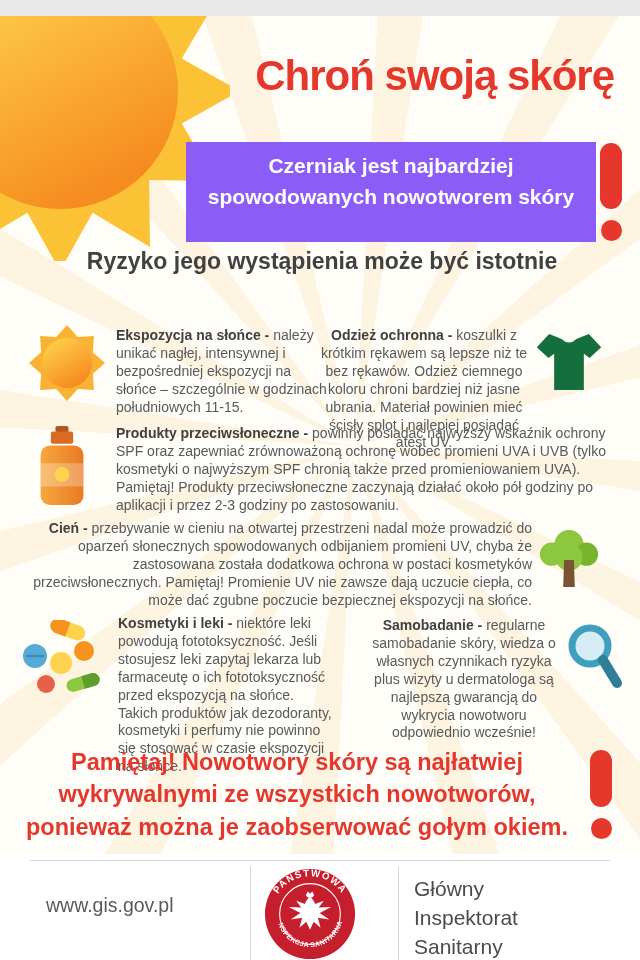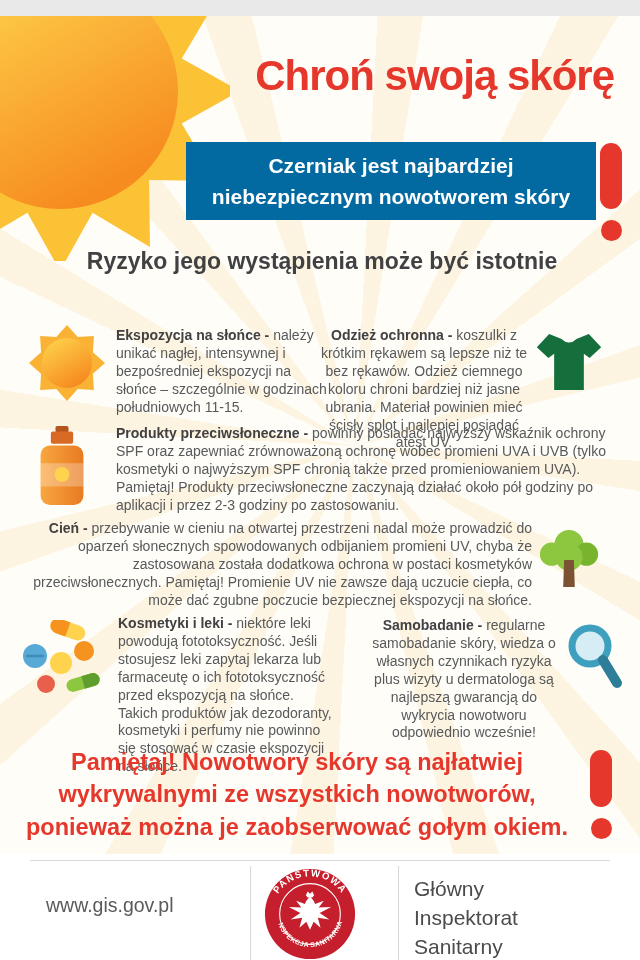--- a/index.html
+++ b/index.html
@@ -2,21 +2,21 @@
 <html><head>
 <meta charset="utf-8">
 <style>
   html,body{margin:0;padding:0}
   body{font-family:"Liberation Sans","DejaVu Sans",sans-serif;background:#e9e9e9}
   .poster{position:relative;width:640px;height:960px;margin:16px auto;background:#fffdf8;overflow:hidden}
   .bg-rays{position:absolute;left:0;top:0;width:640px;height:960px;pointer-events:none;
     background:repeating-conic-gradient(from 3deg at 355px 430px, rgba(249,231,194,.42) 0deg 6deg, rgba(255,255,255,0) 6deg 22.5deg)}
   .big-sun{position:absolute;left:-110px;top:-95px}
   .title{position:absolute;top:36px;right:26px;margin:0;font-size:42px;font-weight:bold;letter-spacing:-1px;color:#e5372b}
-  .banner{position:absolute;left:186px;top:126px;width:410px;height:78px;background:#0369a1;color:#fff;
+  .banner{position:absolute;left:186px;top:126px;width:410px;height:100px;background:#8b5cf6;color:#fff;
     font-weight:bold;font-size:21px;line-height:31px;text-align:center;padding-top:8px;box-sizing:border-box}
   .excl{position:absolute;display:flex;flex-direction:column;align-items:center}
   .excl .bar{width:22px;border-radius:11px;background:#e5372b}
   .excl .dot{width:21px;height:21px;border-radius:50%;background:#e5372b;margin-top:11px}
   .excl-top{left:600px;top:127px}.excl-top .bar{height:66px}
   .excl-bottom{left:590px;top:734px}.excl-bottom .bar{height:57px}
   .intro{position:absolute;left:22px;top:230px;width:600px;text-align:center;font-size:23px;font-weight:bold;color:#414042;line-height:1.32}
   .sec{position:absolute;margin:0;font-size:14px;line-height:1.28;color:#58595b}
   .sec strong{color:#414042}
   .sec1{left:116px;top:311px;width:214px}
@@ -57,21 +57,21 @@
       </linearGradient>
     </defs>
     <path fill="#fcc235" d="M350,170 L291.7,202.6 L325.9,260 L259.1,259.1 L260,325.9 L202.6,291.7 L170,350 L137.4,291.7 L80,325.9 L80.9,259.1 L14.1,260 L48.3,202.6 L-10,170 L48.3,137.4 L14.1,80 L80.9,80.9 L80,14.1 L137.4,48.3 L170,-10 L202.6,48.3 L260,14.1 L259.1,80.9 L325.9,80 L291.7,137.4 Z"></path>
     <circle cx="170" cy="170" r="118" fill="url(#g1)"></circle>
   </svg>
 
   <h1 class="title">Chroń swoją skórę</h1>
 
   <div class="banner">
     <div>Czerniak jest najbardziej</div>
-    <div>niebezpiecznym nowotworem skóry</div>
+    <div>spowodowanych nowotworem skóry</div>
   </div>
   <div class="excl excl-top">
     <span class="bar"></span>
     <span class="dot"></span>
   </div>
 
   <div class="intro">
     <div>Ryzyko jego wystąpienia może być istotnie</div>
   </div>
 

